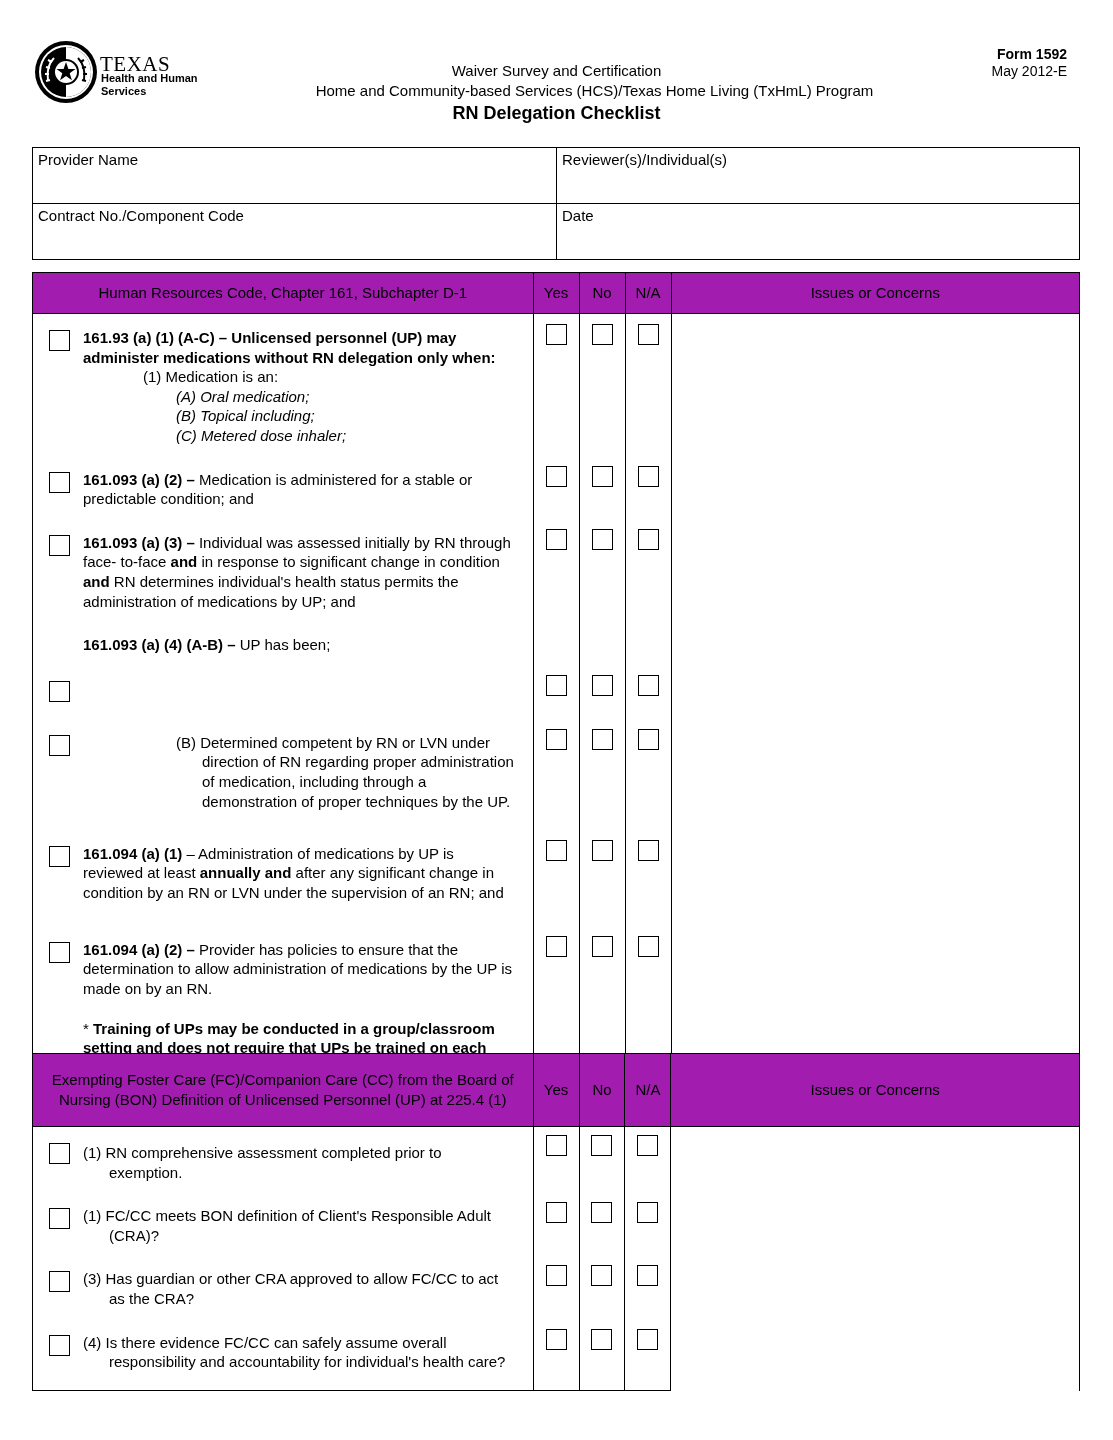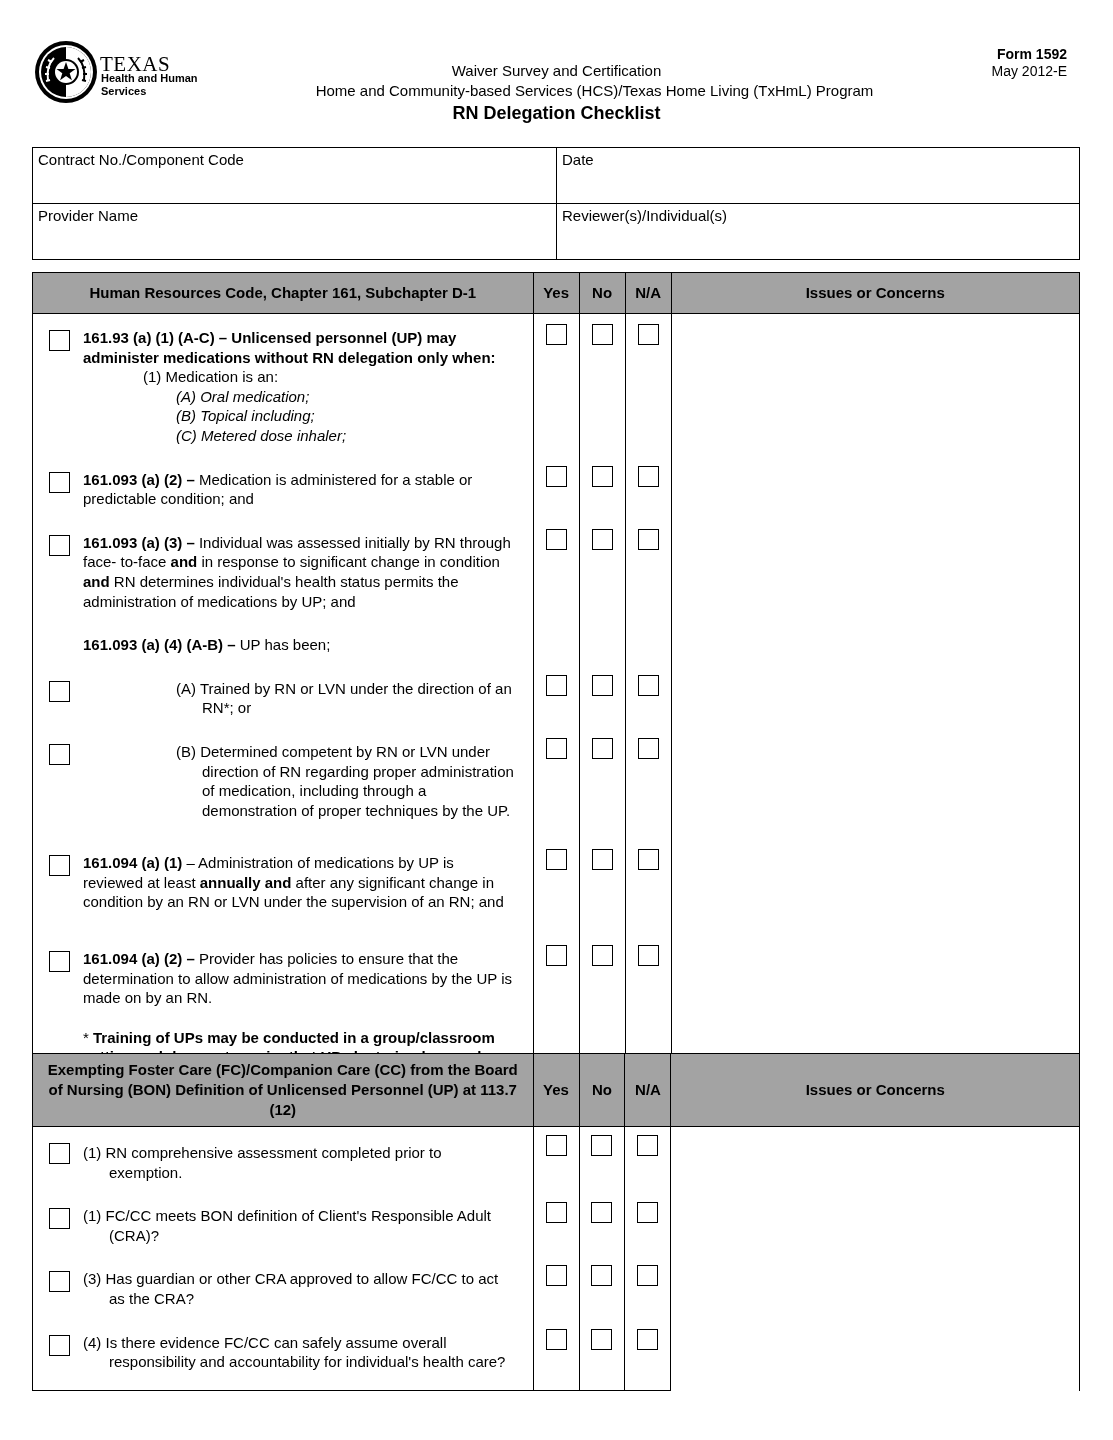--- a/index.html
+++ b/index.html
@@ -19,21 +19,21 @@
   .hdr-title { position: absolute; left: 0; width: 1113px; top: 101px; text-align: center; font-size: 18px; font-weight: bold; line-height: 24px; }
   .form-no { position: absolute; right: 46px; top: 46px; text-align: right; font-size: 14px; line-height: 17px; }
   .form-no .fn { font-weight: bold; }
 
   table { border-collapse: collapse; position: absolute; left: 32px; }
   .info { top: 147px; width: 1048px; }
   .info td { border: 1px solid #000; height: 56px; vertical-align: top; padding: 3px 5px; font-size: 15px; }
   .info td.l { width: 524px; }
 
   .check { width: 1048px; }
-  .check th { background: #a3a3a3; border: 1px solid #000; font-size: 15px; font-weight: bold; padding: 4px 6px; line-height: 20px; }
+  .check th { background: #a21caf; border: 1px solid #000; font-size: 15px; font-weight: normal; padding: 4px 6px; line-height: 20px; }
   .check td { border-left: 1px solid #000; border-right: 1px solid #000; vertical-align: top; padding: 10px; }
   .check tr.last td { border-bottom: 1px solid #000; }
   .c-text { width: 501px; }
   .c-box { width: 46px; text-align: center; }
   .c-issue { width: 409px; }
 
   .item { position: relative; padding: 4px 6px 0 40px; font-size: 15px; line-height: 19.6px; }
   .item .cb { position: absolute; left: 6px; top: 6px; }
   .cb { display: inline-block; width: 21px; height: 21px; border: 1px solid #000; background: #fff; }
   .box-cell { padding-top: 6px; }
@@ -75,26 +75,26 @@
 <div class="hdr-center hdr-l2">Home and Community-based Services (HCS)/Texas Home Living (TxHmL) Program</div>
 <div class="hdr-title">RN Delegation Checklist</div>
 <div class="form-no">
   <div class="fn">Form 1592</div>
   <div>May 2012-E</div>
 </div>
 
 <table class="info">
   <tbody>
       <tr>
+    <td class="l"><span>Provider Name</span></td>
+    <td><span>Reviewer(s)/Individual(s)</span></td>
+  </tr>
+  <tr>
     <td class="l"><span>Contract No./Component Code</span></td>
     <td><span>Date</span></td>
-  </tr>
-  <tr>
-    <td class="l"><span>Provider Name</span></td>
-    <td><span>Reviewer(s)/Individual(s)</span></td>
   </tr>
 </tbody>
   </table>
 
 <table class="check" style="top:272px;">
   <tbody>
       <tr style="height:41px;">
     <th class="c-text">Human Resources Code, Chapter 161, Subchapter D-1</th>
     <th class="c-box">Yes</th>
     <th class="c-box">No</th>
@@ -169,21 +169,20 @@
         </td>
     <td class="c-box"></td>
         <td class="c-box"></td>
         <td class="c-box"></td>
   </tr>
 
   <tr style="height:54px;">
     <td class="c-text">
           <div class="item" style="padding-left:133px;">
       <span class="cb"></span>
-      <span class="hang">(A) Trained by RN or LVN under the direction of an RN*; or</span>
     </div>
         </td>
     <td class="c-box box-cell">
           <span class="cb"></span>
         </td>
     <td class="c-box box-cell">
           <span class="cb"></span>
         </td>
     <td class="c-box box-cell">
           <span class="cb"></span>
@@ -253,21 +252,21 @@
     <td class="c-box"></td>
         <td class="c-box"></td>
         <td class="c-box"></td>
   </tr>
 </tbody>
   </table>
 
 <table class="check" style="top:1053px;">
   <tbody>
       <tr style="height:73px;">
-    <th class="c-text" style="padding:5px 10px;">Exempting Foster Care (FC)/Companion Care (CC) from the Board of Nursing (BON) Definition of Unlicensed Personnel (UP) at 113.7 (12)</th>
+    <th class="c-text" style="padding:5px 10px;">Exempting Foster Care (FC)/Companion Care (CC) from the Board of Nursing (BON) Definition of Unlicensed Personnel (UP) at 225.4 (1)</th>
     <th class="c-box">Yes</th>
     <th class="c-box">No</th>
     <th class="c-box">N/A</th>
     <th class="c-issue">Issues or Concerns</th>
   </tr>
 
   <tr style="height:56px;">
     <td class="c-text">
           <div class="item" style="padding-top:6px;">
       <span class="cb"></span>

